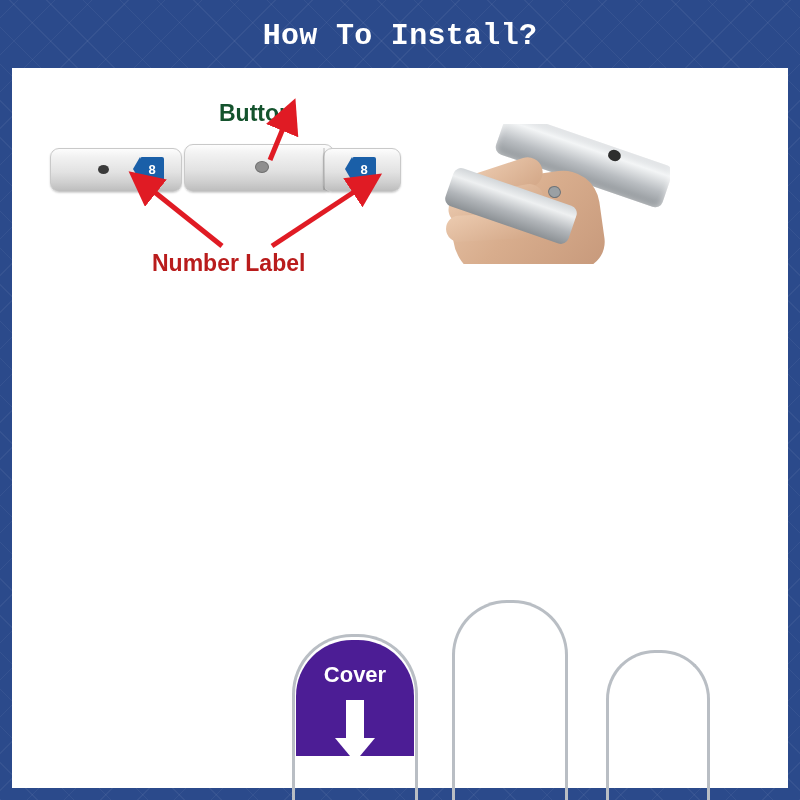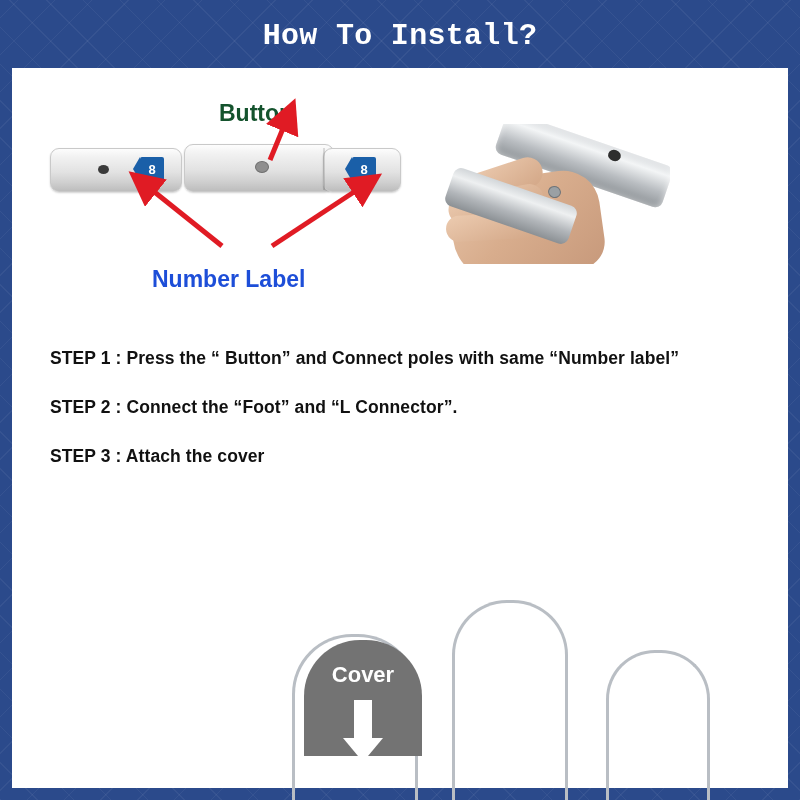--- a/index.html
+++ b/index.html
@@ -68,24 +68,24 @@
     position: absolute;
     left: 207px;
     top: 32px;
     font-size: 23px;
     font-weight: bold;
     color: #14532d;
   }
   .label-number {
     position: absolute;
     left: 140px;
-    top: 198px;
+    top: 182px;
     font-size: 23px;
     font-weight: bold;
-    color: #1d4ed8;
+    color: #b91c1c;
   }
 
   
   .pole {
     position: absolute;
     background: linear-gradient(to bottom, #fdfdfd 0%, #f2f2f2 18%, #e2e2e2 55%, #cfcfcf 80%, #bdbdbd 100%);
     border: 1px solid #c9c9c9;
     border-radius: 9px;
     box-shadow: 0 1px 2px rgba(0,0,0,0.18);
   }
@@ -234,23 +234,22 @@
     top: 440px;
     width: 776px;
     height: 280px;
   }
   .arch-cover {
     position: absolute;
     left: 284px;
     top: 132px;
     width: 118px;
     height: 116px;
-    background: #737373;
+    background: #4c1d95;
     border-radius: 56px 56px 0 0;
-    margin-left: 8px;
   }
   .cover-text {
     position: absolute;
     left: 0;
     top: 22px;
     width: 118px;
     text-align: center;
     color: #ffffff;
     font-size: 22px;
     font-weight: bold;
@@ -329,25 +328,20 @@
         <div class="metal-hole"></div>
         <div class="hand-skin"></div>
         <div class="finger finger1"></div>
         <div class="finger finger2"></div>
         <div class="finger finger3"></div>
         <div class="metal-pole-2"></div>
         <div class="metal-button"></div>
       </div>
     </div>
 
-    <div class="steps">
-      <div class="step-line">STEP 1 : Press the “ Button” and Connect poles with same “Number label”</div>
-      <div class="step-line">STEP 2 :  Connect the “Foot” and “L Connector”.</div>
-      <div class="step-line">STEP 3 : Attach the cover</div>
-    </div>
 
     <div class="arches">
 
       <div class="arch-frame frame-1"></div>
 
       <div class="arch-cover">
         <div class="cover-text">Cover</div>
         <div class="cover-arrow"></div>
       </div>
 

